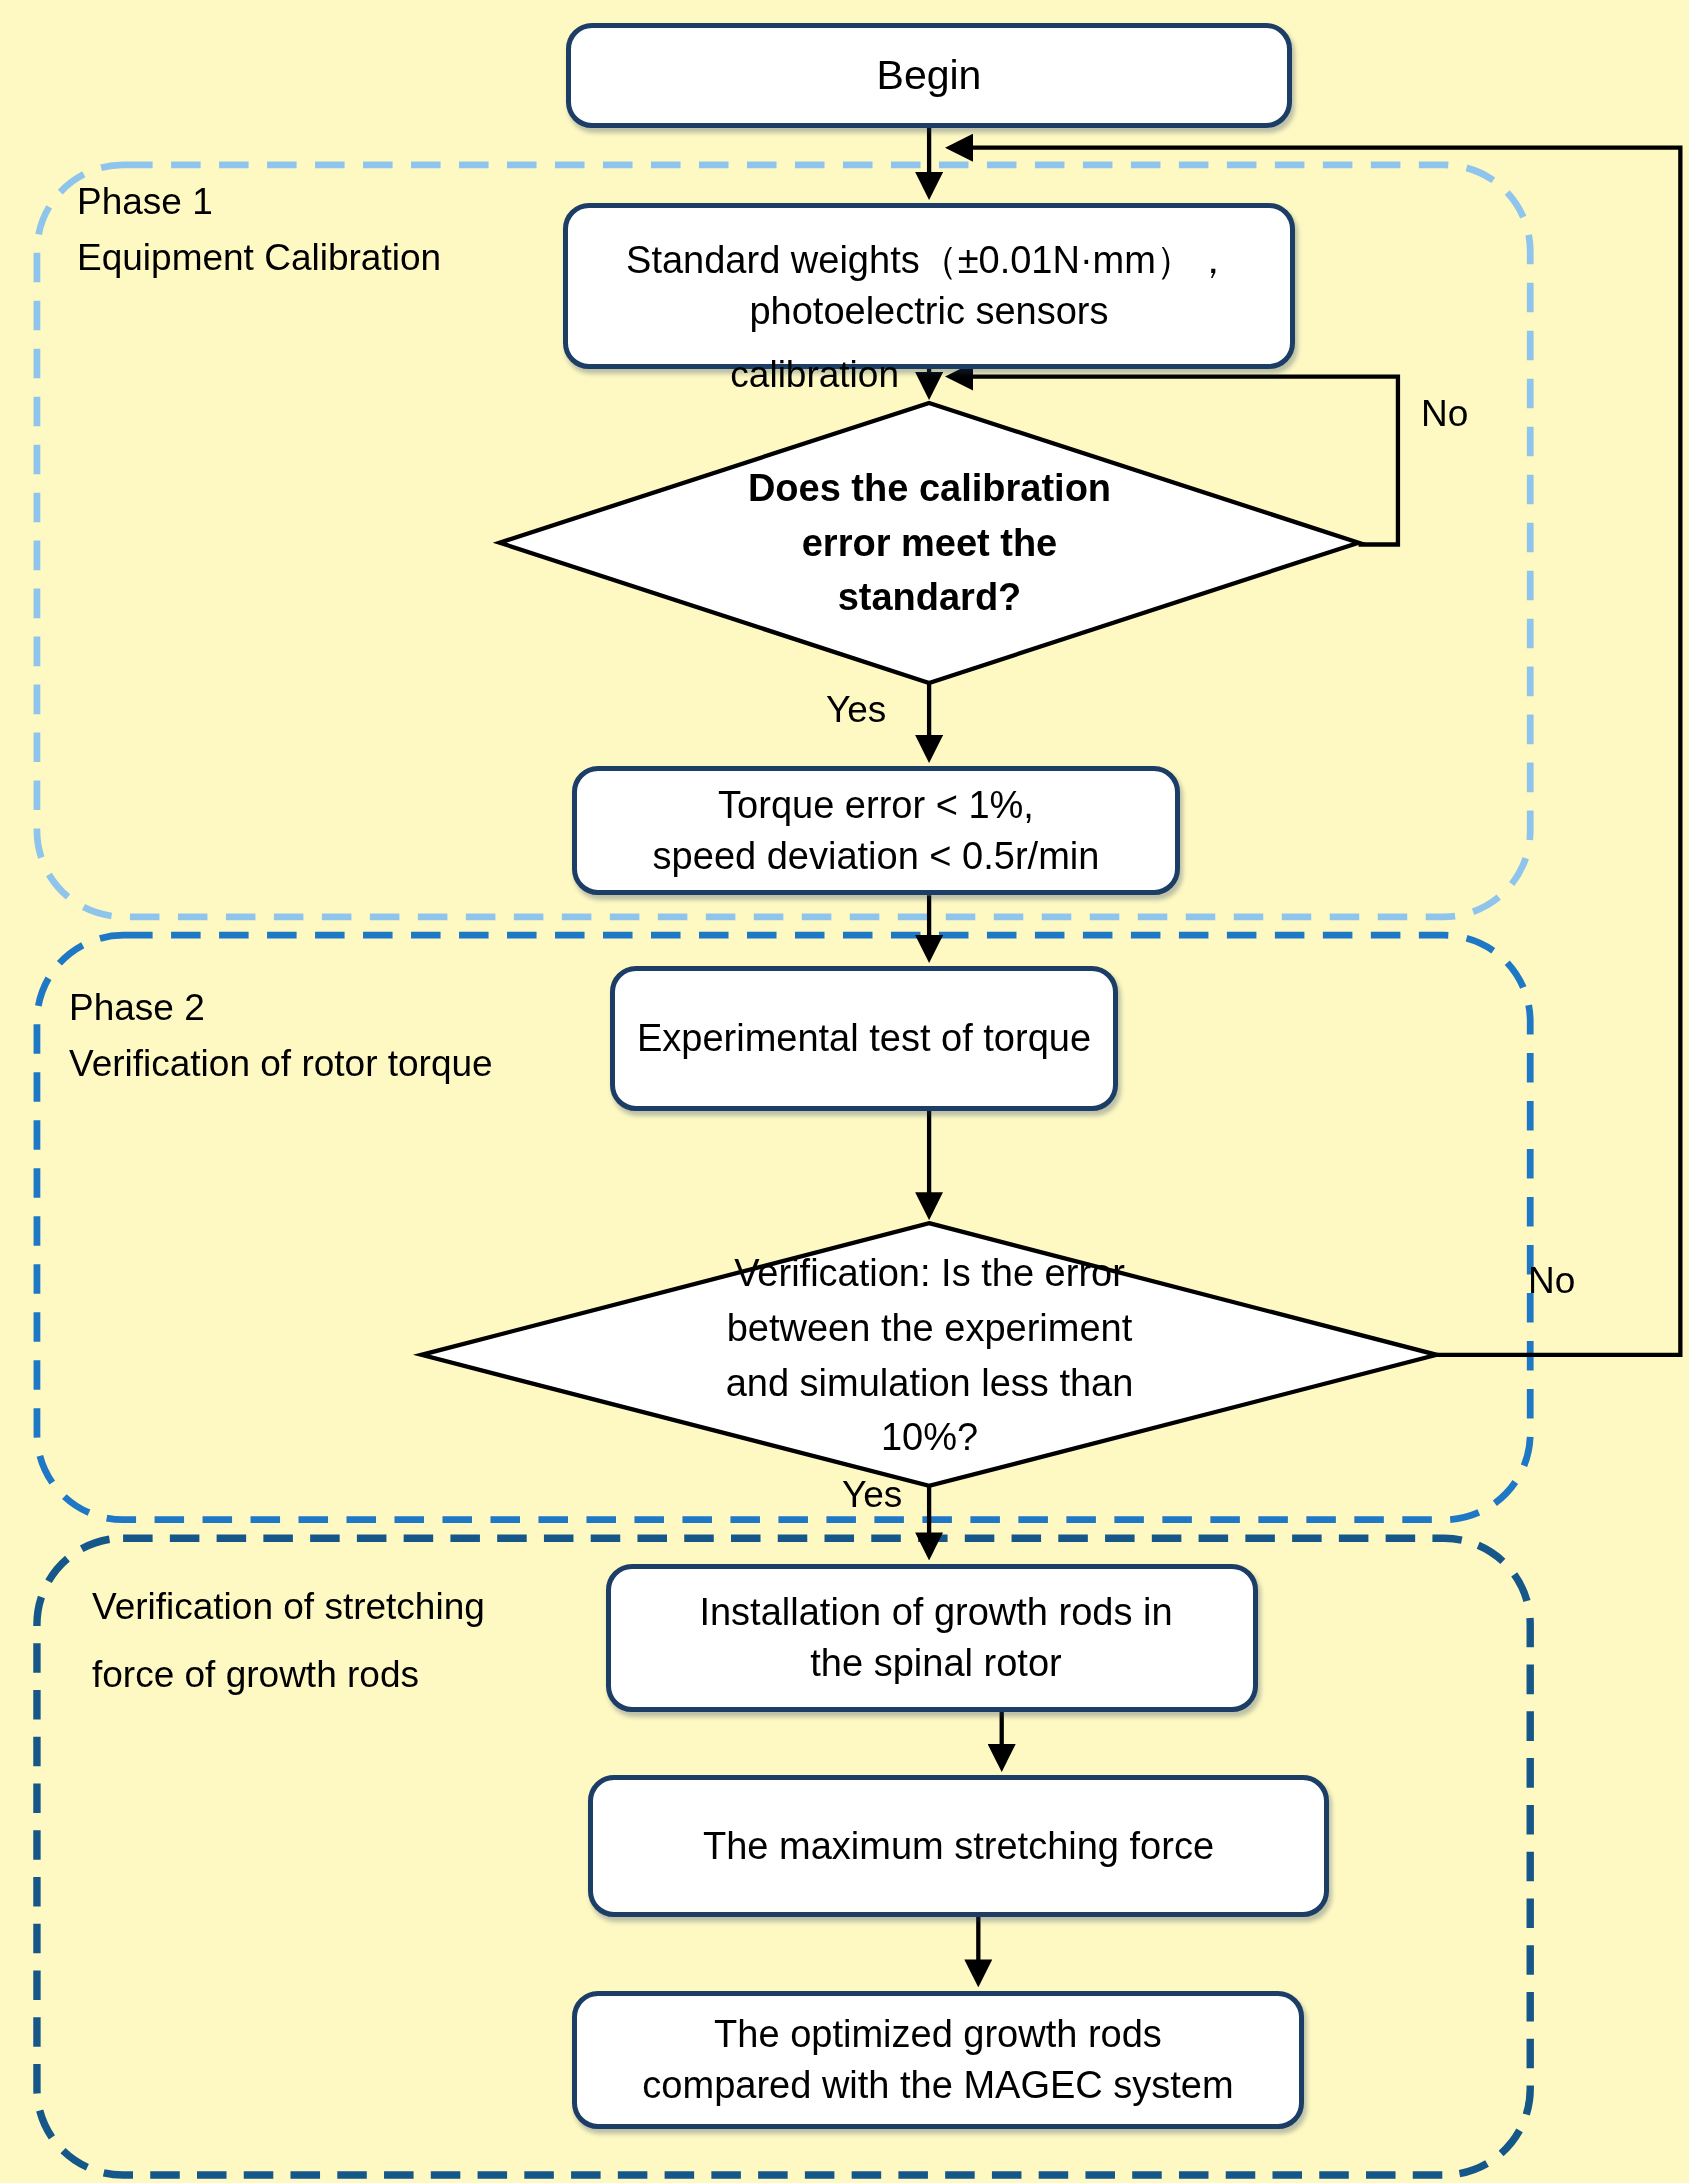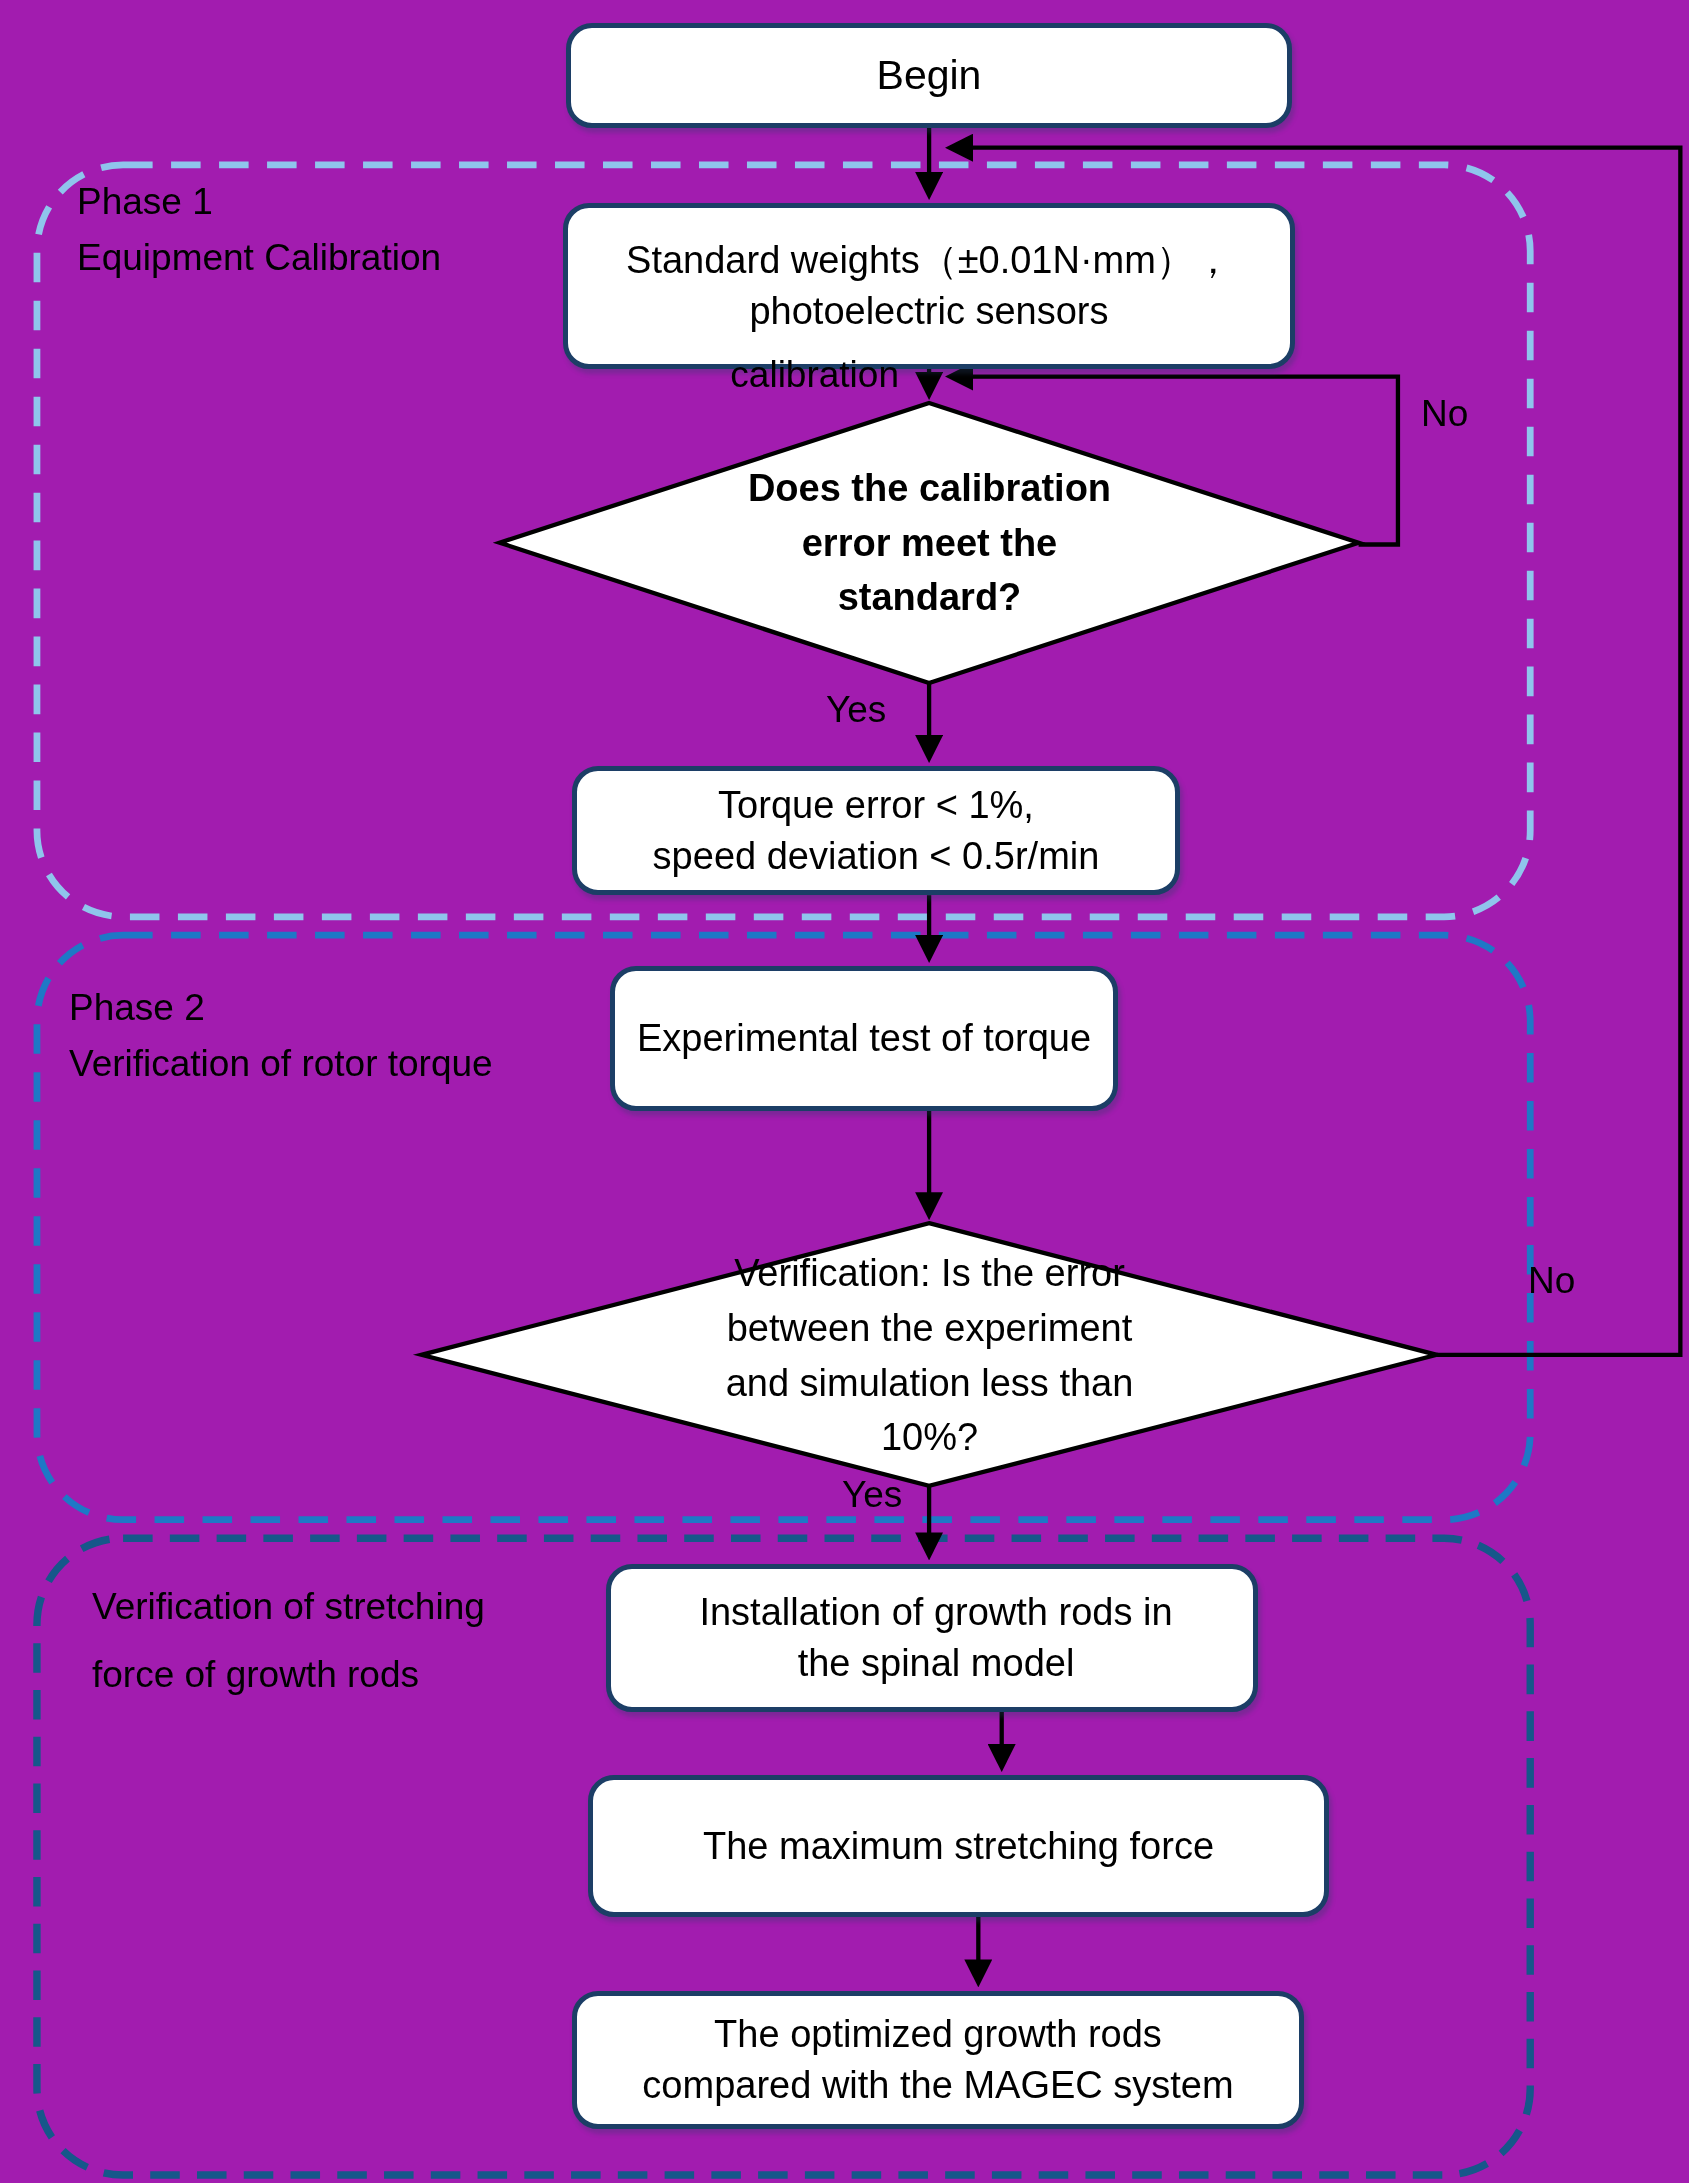--- a/index.html
+++ b/index.html
@@ -1,19 +1,19 @@
 <!DOCTYPE html>
 <html style="font-size:9.8px"><head>
 <meta charset="utf-8">
 <style>
   html,body{margin:0;padding:0;background:#ffffff;}
   #canvas{
     position:relative;
     width:1689px;height:2183px;
-    background:#a21caf;
+    background:#fef9c3;
     font-family:"Liberation Sans","DejaVu Sans",sans-serif;
     color:#000;
     overflow:hidden;
   }
   #wires{position:absolute;left:0;top:0;width:1689px;height:2183px;}
   .node{
     position:absolute;
     background:#ffffff;
     border:5.5px solid #1C3E66;
     border-radius:26px;
@@ -123,21 +123,21 @@
     <div>between the experiment</div>
     <div>and simulation less than</div>
     <div>10%?</div>
   </div>
 
   <div class="edge-label" style="left:1528px;top:1260px;">No</div>
   <div class="edge-label" style="left:842px;top:1474px;">Yes</div>
 
   <div class="node" style="left:606px;top:1564px;width:652px;height:148px;padding-left:8px;">
     <div>Installation of growth rods in</div>
-    <div>the spinal model</div>
+    <div>the spinal rotor</div>
   </div>
 
   <div class="node" style="left:588px;top:1775px;width:741px;height:142px;">
     <div>The maximum stretching force</div>
   </div>
 
   <div class="node" style="left:572px;top:1991px;width:732px;height:138px;">
     <div>The optimized growth rods</div>
     <div>compared with the MAGEC system</div>
   </div>

